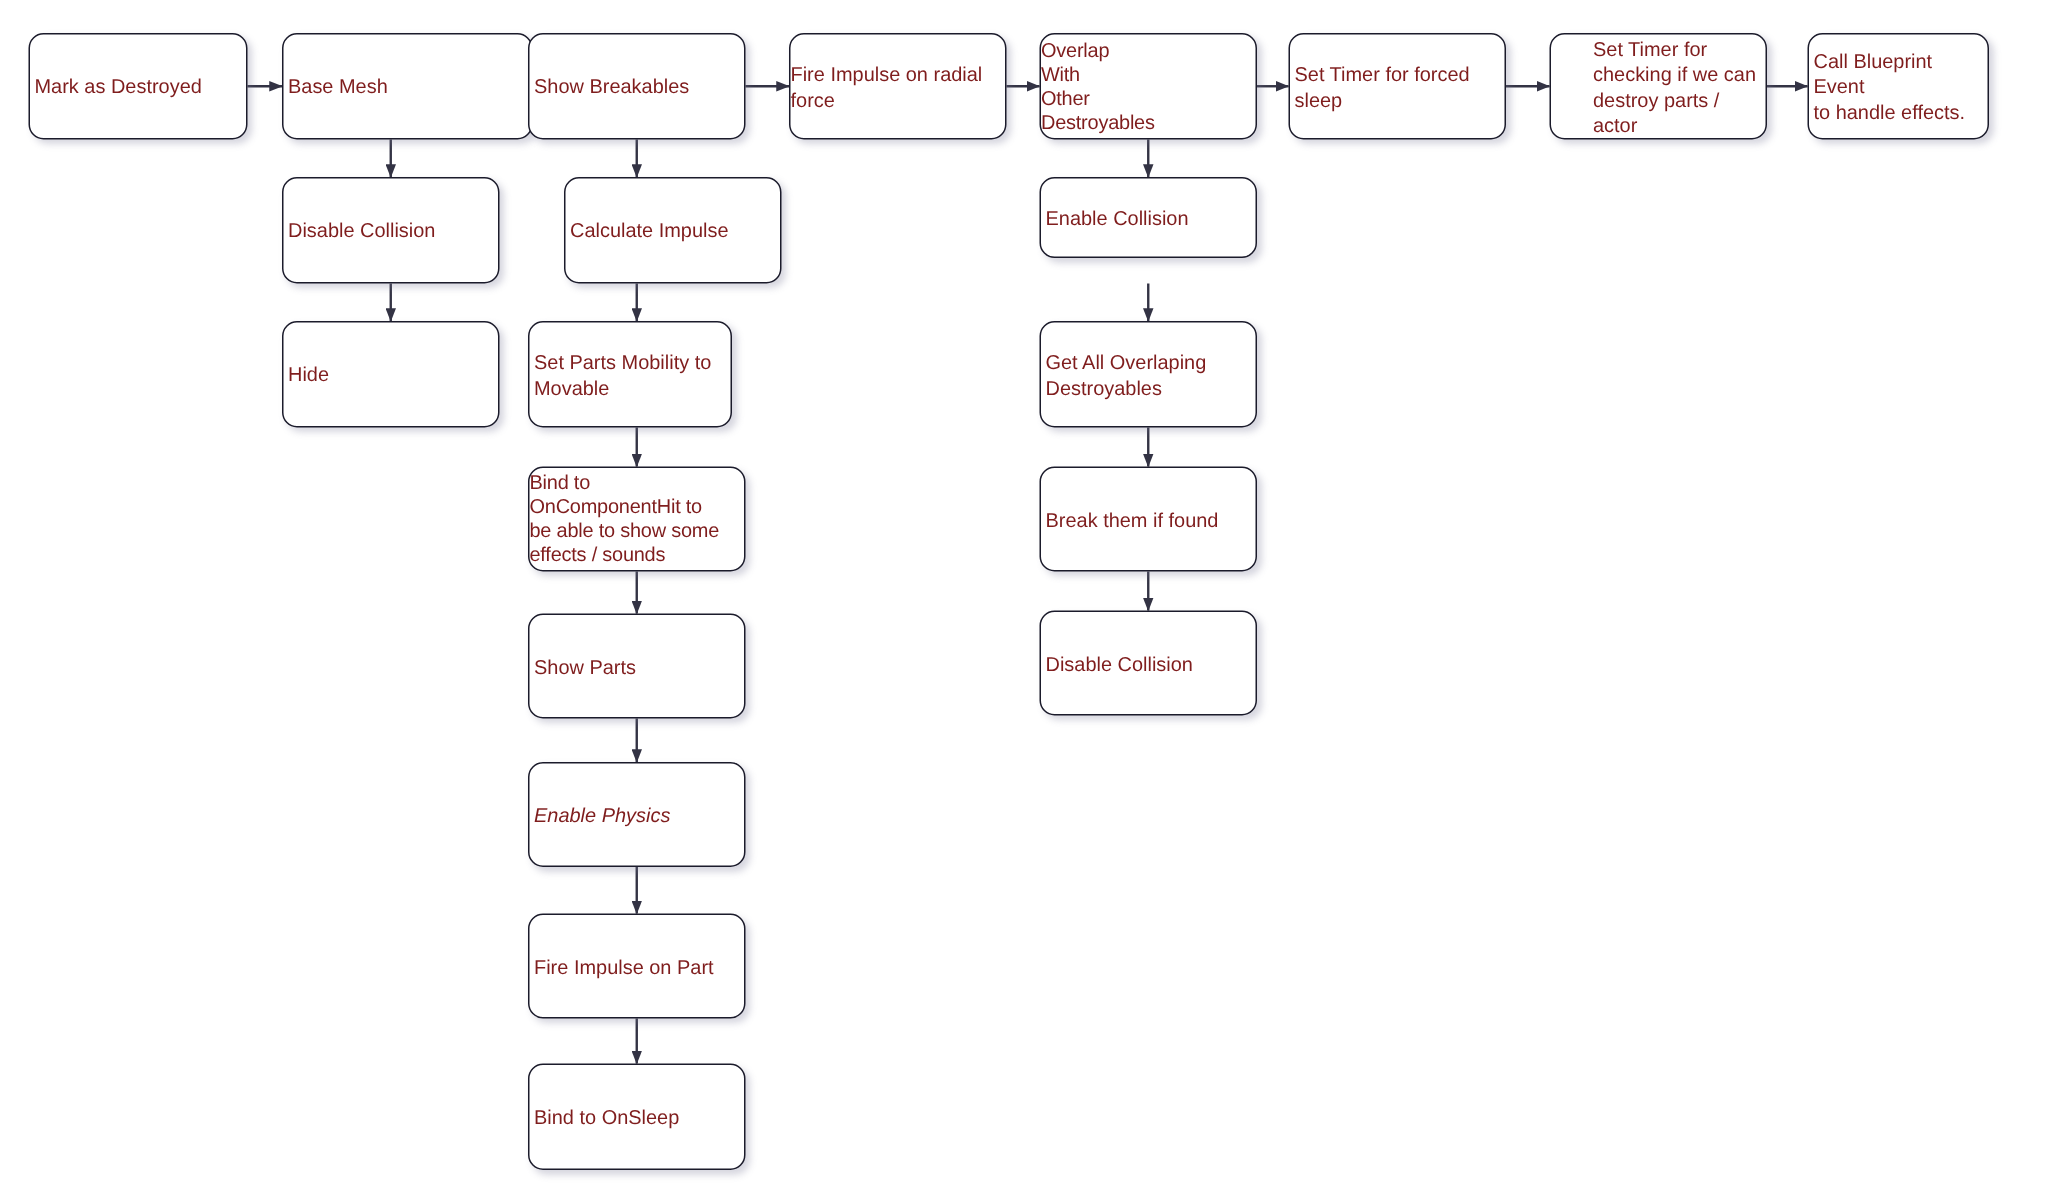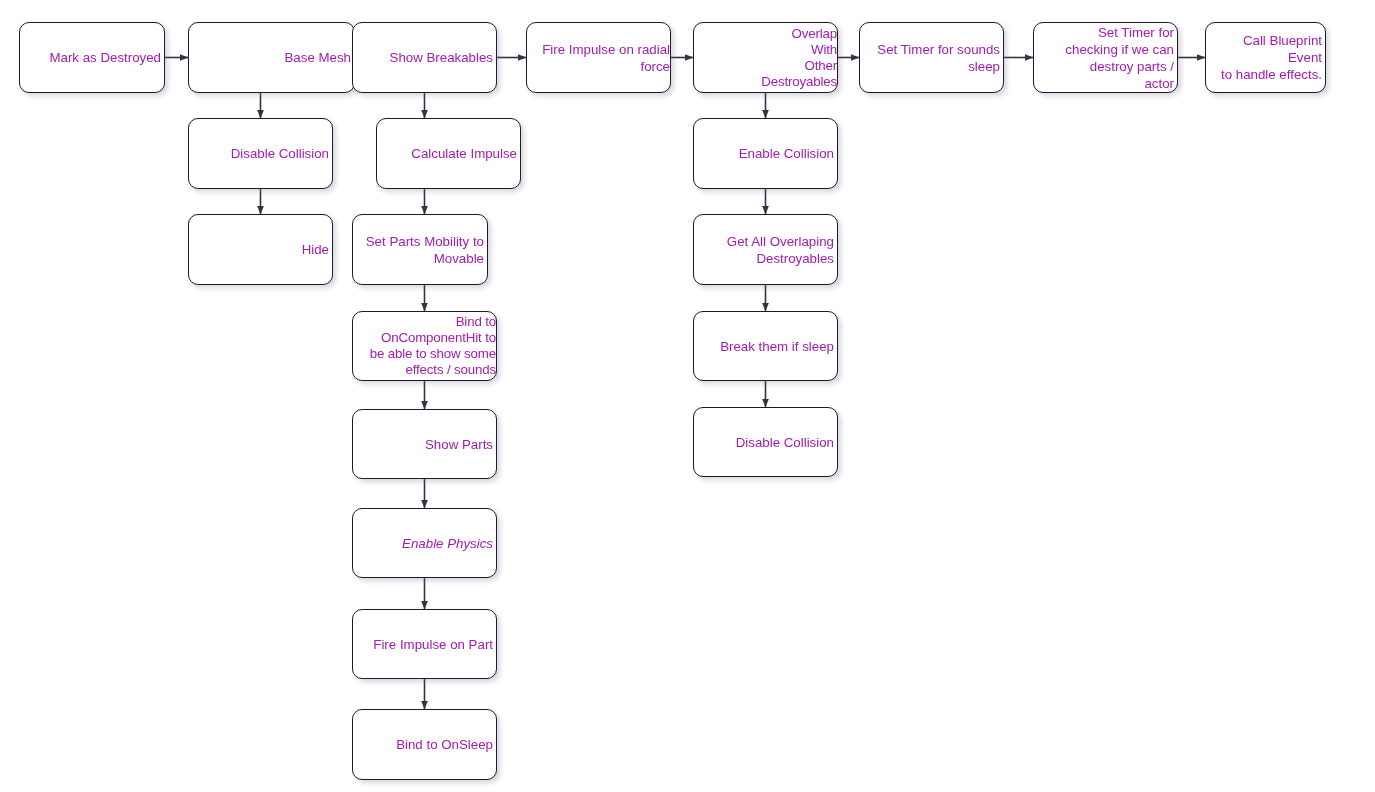--- a/index.html
+++ b/index.html
@@ -20,22 +20,22 @@
   .node {
     position: absolute;
     box-sizing: border-box;
     background: #ffffff;
     border: 1.3px solid #1b1b2b;
     border-radius: 10px;
     box-shadow: 3px 3px 5px rgba(120,120,150,0.30);
     display: flex;
     align-items: center;
     justify-content: center;
-    text-align: right;
-    color: #a21caf;
+    text-align: left;
+    color: #7f1d1d;
     font-size: 13.3px;
     line-height: 17px;
     padding: 2px 3px;
     white-space: pre-line;
     z-index: 2;
   }
   .node.tight {
     line-height: 16px;
     letter-spacing: -0.15px;
     padding: 1px 0px;
@@ -108,26 +108,26 @@
       <div class="node" style="left: 352px; top: 409px; width: 145px; height: 70px;"><span class="lbl">Show Parts</span></div>
       <div class="node" style="left: 352px; top: 508px; width: 145px; height: 70px; font-style: italic;"><span class="lbl">Enable Physics</span></div>
       <div class="node" style="left: 352px; top: 609px; width: 145px; height: 70px;"><span class="lbl">Fire Impulse on Part</span></div>
       <div class="node" style="left: 352px; top: 709px; width: 145px; height: 71px;"><span class="lbl">Bind to OnSleep</span></div>
       <div class="node overflow" style="left: 526px; top: 22px; width: 145px; height: 71px;"><span class="lbl">Fire Impulse on radial
 force</span></div>
       <div class="node tight" style="left: 693px; top: 22px; width: 145px; height: 71px;"><span class="lbl">Overlap
 With
 Other
 Destroyables</span></div>
-      <div class="node" style="left: 693px; top: 118px; width: 145px; height: 71px;"><span class="lbl">Enable Collision</span></div>
+      <div class="node" style="left: 693px; top: 118px; width: 145px; height: 54px;"><span class="lbl">Enable Collision</span></div>
       <div class="node" style="left: 693px; top: 214px; width: 145px; height: 71px;"><span class="lbl">Get All Overlaping
 Destroyables</span></div>
-      <div class="node" style="left: 693px; top: 311px; width: 145px; height: 70px;"><span class="lbl">Break them if sleep</span></div>
+      <div class="node" style="left: 693px; top: 311px; width: 145px; height: 70px;"><span class="lbl">Break them if found</span></div>
       <div class="node" style="left: 693px; top: 407px; width: 145px; height: 70px;"><span class="lbl">Disable Collision</span></div>
-      <div class="node" style="left: 859px; top: 22px; width: 145px; height: 71px;"><span class="lbl">Set Timer for sounds
+      <div class="node" style="left: 859px; top: 22px; width: 145px; height: 71px;"><span class="lbl">Set Timer for forced
 sleep</span></div>
       <div class="node" style="left: 1033px; top: 22px; width: 145px; height: 71px; padding-left: 28px;"><span class="lbl">Set Timer for
 checking if we can
 destroy parts / actor</span></div>
       <div class="node" style="left: 1205px; top: 22px; width: 121px; height: 71px;"><span class="lbl">Call Blueprint Event
 to handle effects.</span></div>
     </div>
 </div>
 
 </body></html>

